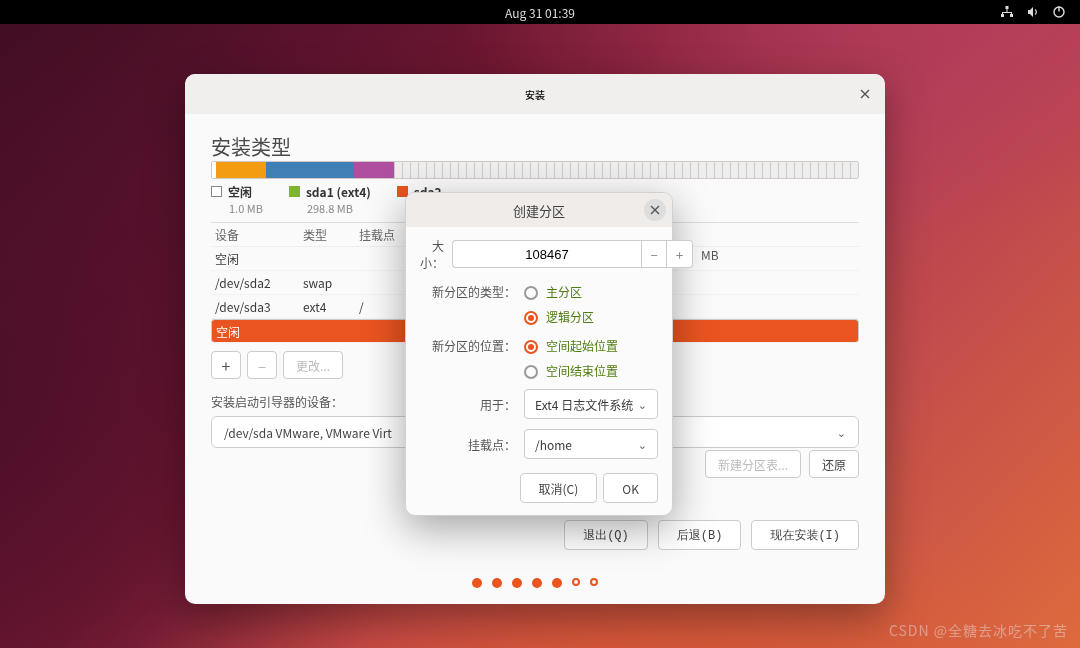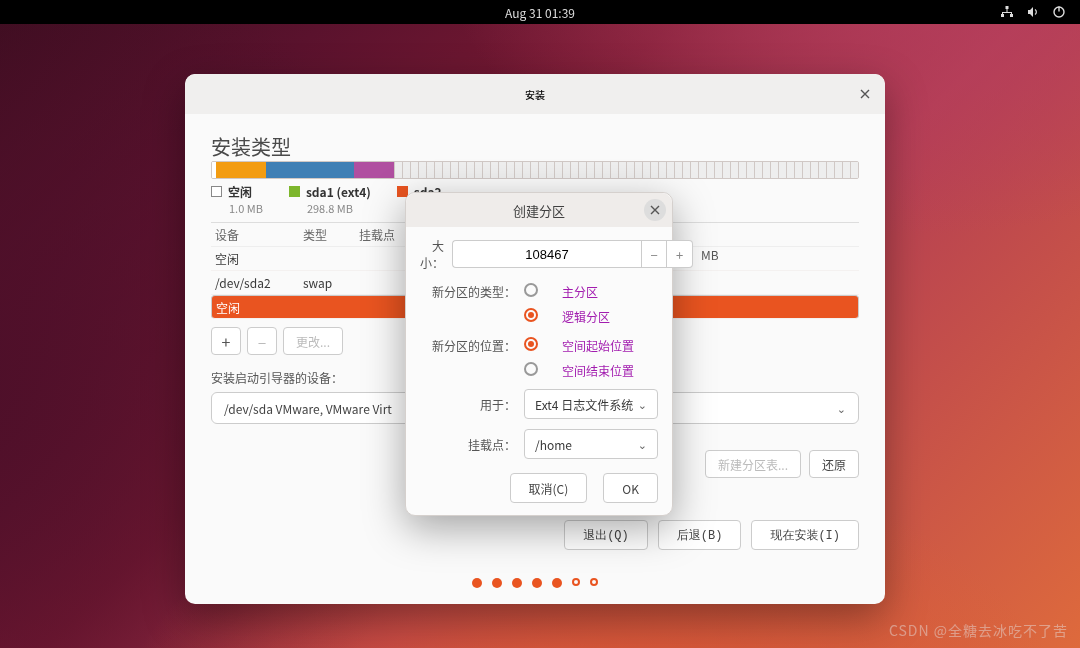--- a/index.html
+++ b/index.html
@@ -65,26 +65,26 @@
   .dialog .dtitle .dclose{ position:absolute; right:6px; top:6px; width:22px; height:22px; border-radius:50%; background:#ddd; display:flex;align-items:center;justify-content:center; cursor:pointer;}
   .dbody{ padding:10px 14px 12px 14px; display:flex; flex-direction:column; gap:10px;}
   .drow{ display:flex; align-items:center; gap:8px;}
   .drow .lbl{ width:96px; text-align:right; color:#555; font-size:12px;}
   .spin{ flex:1; display:flex; align-items:center;}
   .spin input{ flex:1; height:28px; border:1px solid #ccc; border-right:none; border-radius:4px 0 0 4px; text-align:center; font-size:13px; padding:0 6px;}
   .spin .pm{ width:26px; height:28px; border:1px solid #ccc; display:flex;align-items:center;justify-content:center; color:#888; background:#fff;}
   .spin .pm.plus{ border-radius:0 4px 4px 0; border-left:none;}
   .spin .unit{ margin-left:8px; color:#555; font-size:12px;}
   .radios{ display:flex; flex-direction:column; gap:8px; padding-top:2px;}
-  .radio{ display:flex; align-items:flex-start; gap:24px; font-size:12px; color:#a21caf;}
+  .radio{ display:flex; align-items:flex-end; gap:8px; font-size:12px; color:#4d7c0f;}
   .r-outer{width:14px;height:14px;border:2px solid #999;border-radius:50%;display:flex;align-items:center;justify-content:center;}
   .r-outer.on{border-color:#e95420;}
   .r-inner{width:6px;height:6px;border-radius:50%;background:#e95420;}
   .sel{ flex:1; height:30px; border:1px solid #ccc; border-radius:4px; display:flex; align-items:center; justify-content:space-between; padding:0 10px; font-size:12px; background:#fff;}
-  .dlg-btns{ display:flex; justify-content:flex-end; gap:16px; margin-top:4px;}
+  .dlg-btns{ display:flex; justify-content:flex-end; gap:6px; margin-top:4px;}
   .dlg-btns .btn{ padding:0 18px; height:30px;}
   .watermark{position:absolute; right:12px; bottom:8px; color:rgba(230,230,230,.45); font-size:14px; letter-spacing:1px;}
   .chev{ font-size:11px; color:#666;}
 </style>
 </head>
 <body>
 
 <div class="menubar">
   <span>Aug 31  01:39</span>
   <div class="tray">
@@ -175,20 +175,27 @@
         <span><input type="checkbox" style=""></span>
           <span></span>
       </div>
       <div class="row">
         <span>/dev/sda2</span>
           <span>swap</span>
           <span></span>
         <span><input type="checkbox" style=""></span>
           <span></span>
       </div>
+      <div class="row">
+        <span>/dev/sda3</span>
+          <span>ext4</span>
+          <span>/</span>
+        <span><input type="checkbox" checked="" style=""></span>
+          <span></span>
+      </div>
       <div class="row sel">
         <span>空闲</span>
           <span></span>
           <span></span>
         <span><input type="checkbox" style=""></span>
           <span></span>
       </div>
     </div>
 
     <div class="part-btns">

